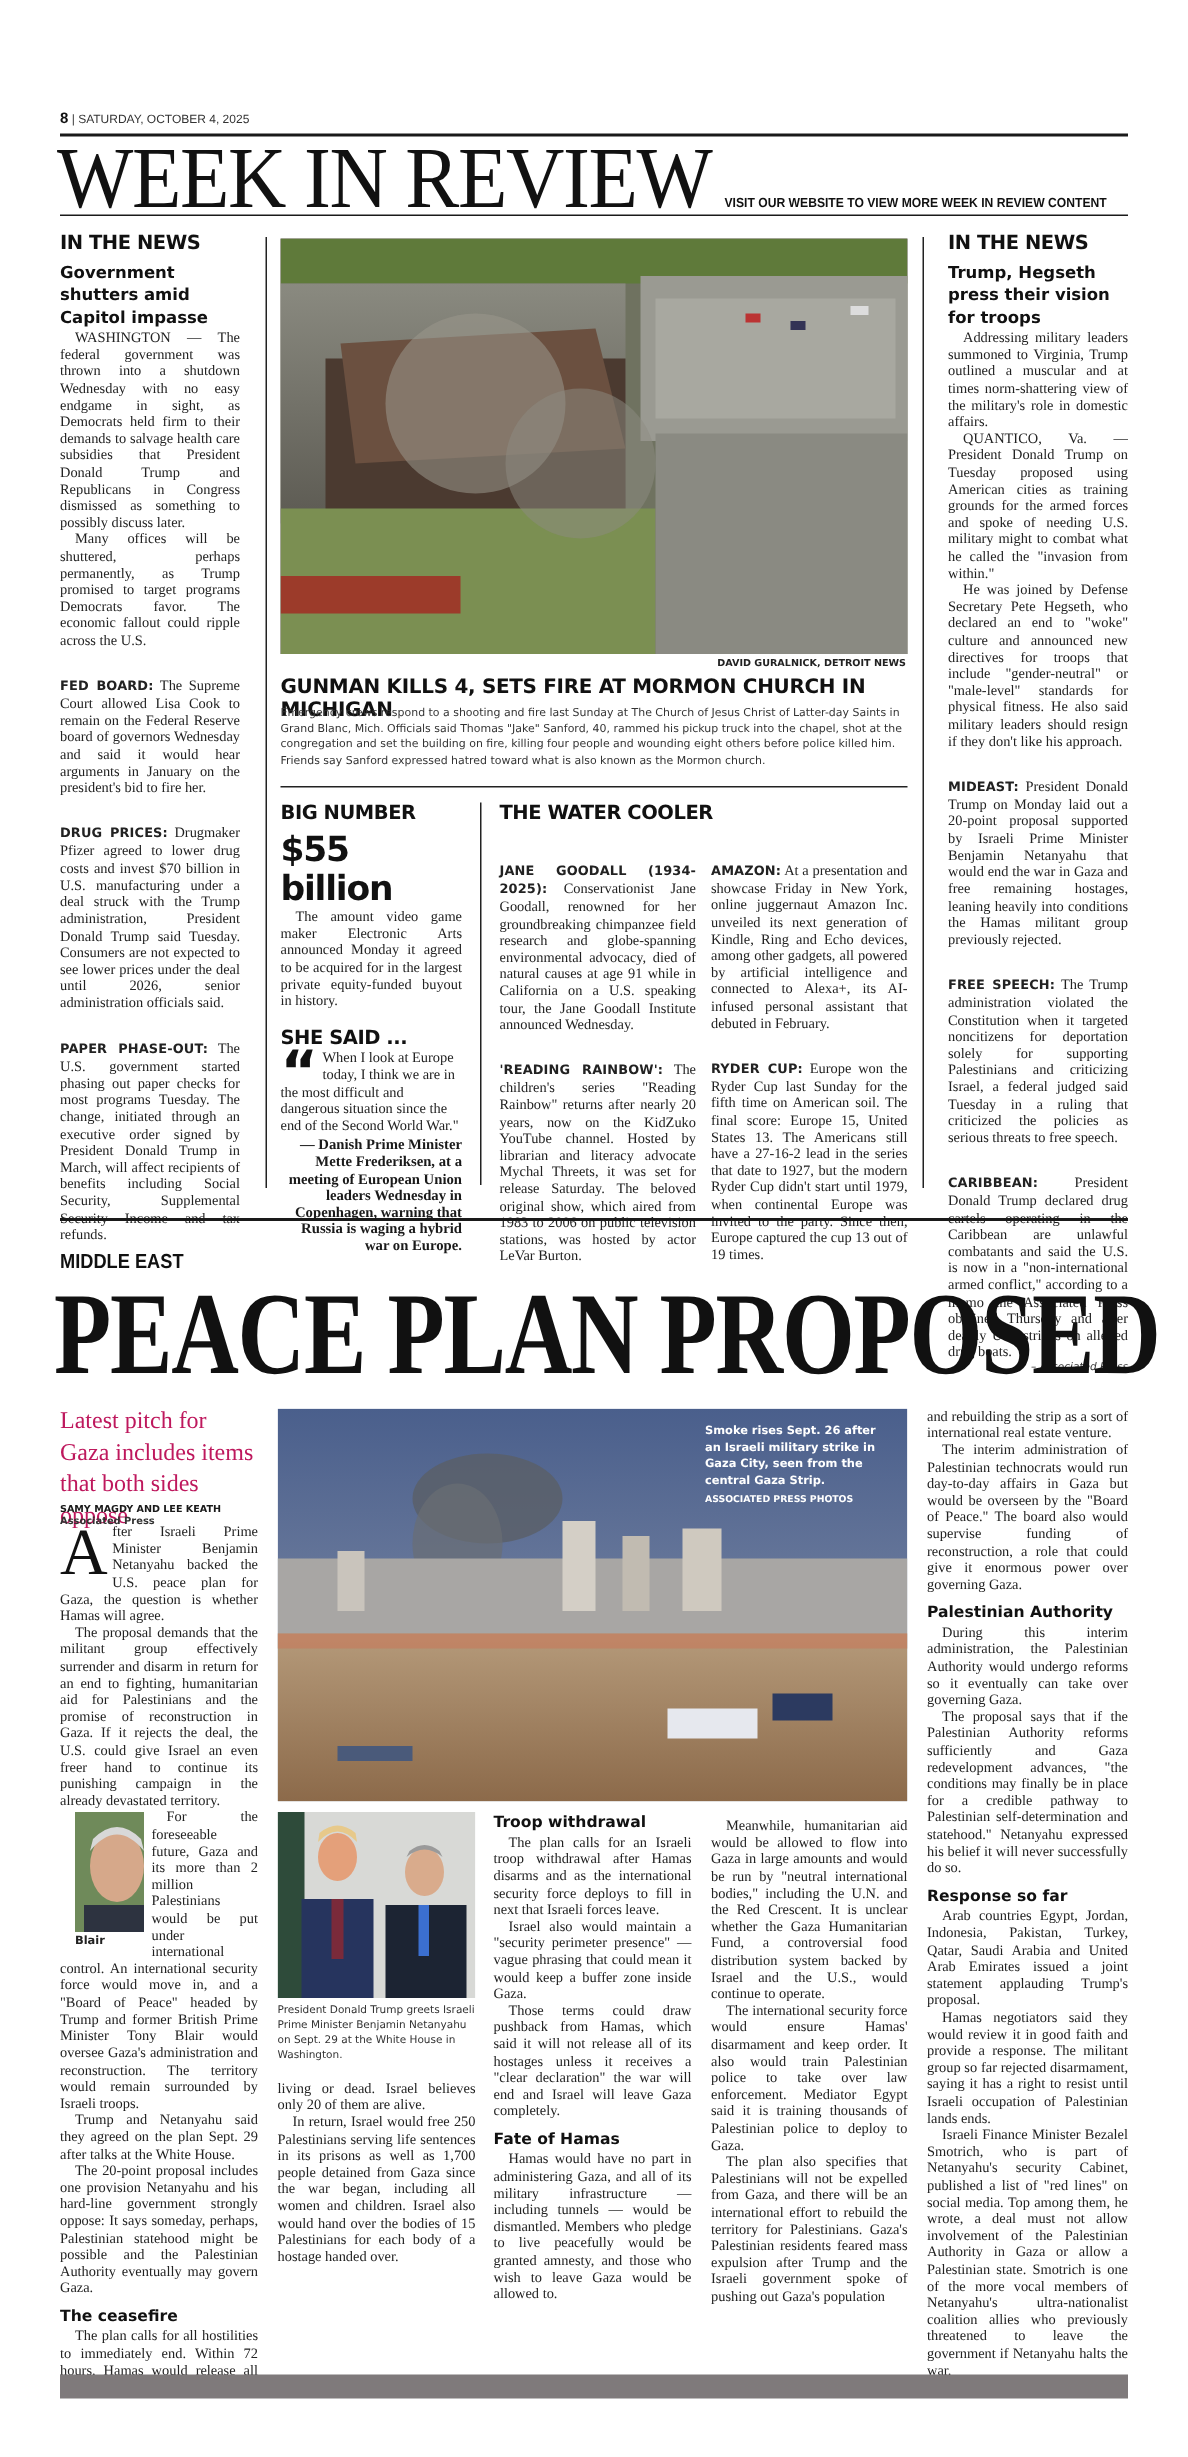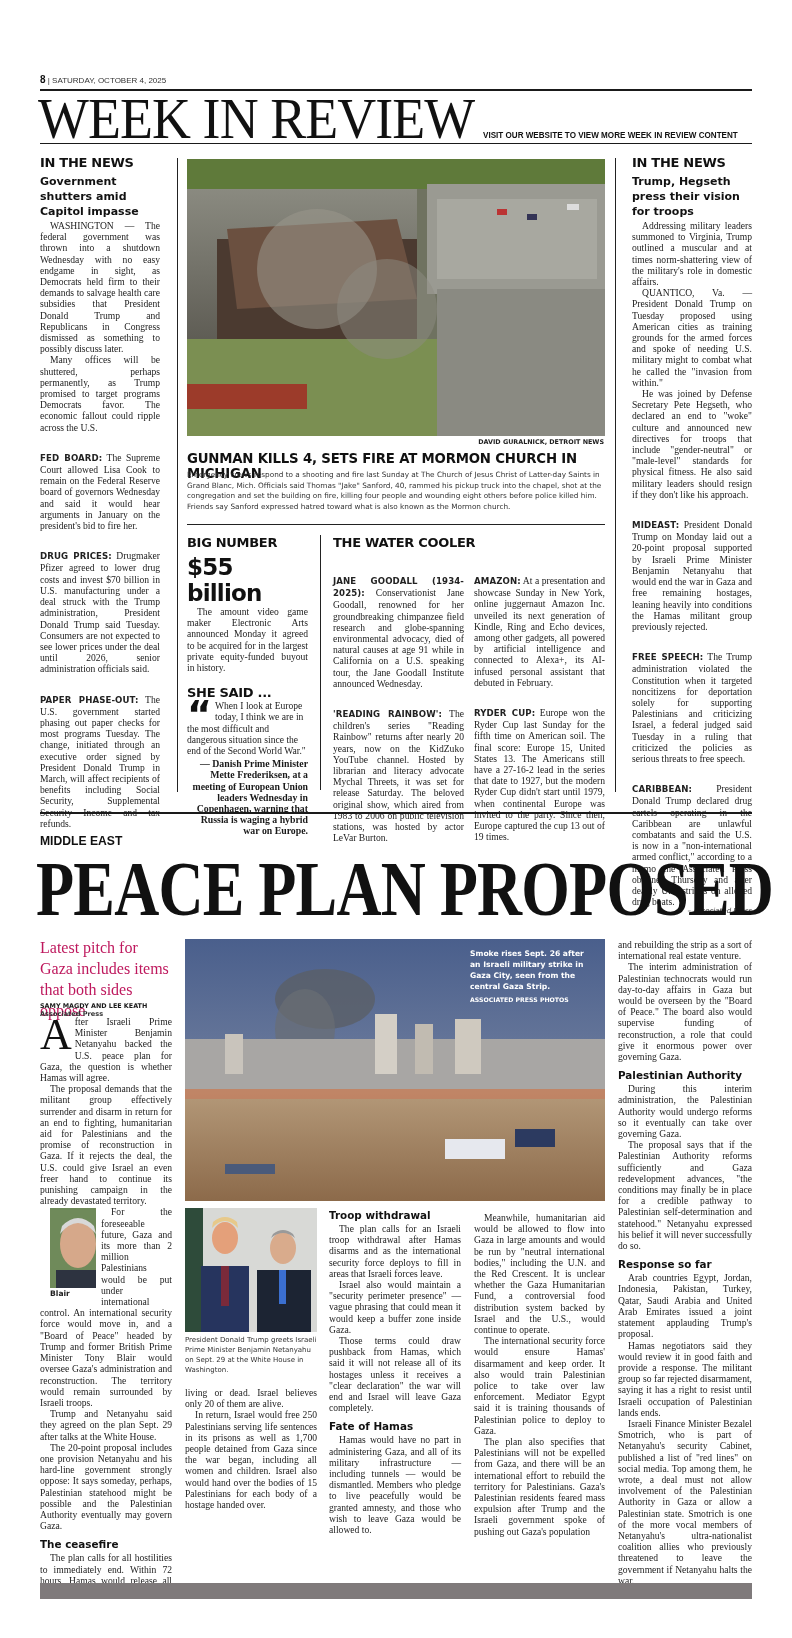--- a/index.html
+++ b/index.html
@@ -161,21 +161,21 @@
     <div class="body-text">
       <div class="item" style="margin-bottom:10px">
           <p><span class="lead">JANE GOODALL (1934-2025):</span><span> Conservationist Jane Goodall, renowned for her groundbreaking chimpanzee field research and globe-spanning environmental advocacy, died of natural causes at age 91 while in California on a U.S. speaking tour, the Jane Goodall Institute announced Wednesday.</span></p>
         </div>
       <div class="item">
           <p><span class="lead">'READING RAINBOW':</span><span> The children's series "Reading Rainbow" returns after nearly 20 years, now on the KidZuko YouTube channel. Hosted by librarian and literacy advocate Mychal Threets, it was set for release Saturday. The beloved original show, which aired from 1983 to 2006 on public television stations, was hosted by actor LeVar Burton.</span></p>
         </div>
     </div>
     <div class="body-text">
       <div class="item" style="margin-bottom:10px">
-          <p><span class="lead">AMAZON:</span><span> At a presentation and showcase Sunday in New York, online juggernaut Amazon Inc. unveiled its next generation of Kindle, Ring and Echo devices, among other gadgets, all powered by artificial intelligence and connected to Alexa+, its AI-infused personal assistant that debuted in February.</span></p>
+          <p><span class="lead">AMAZON:</span><span> At a presentation and showcase Friday in New York, online juggernaut Amazon Inc. unveiled its next generation of Kindle, Ring and Echo devices, among other gadgets, all powered by artificial intelligence and connected to Alexa+, its AI-infused personal assistant that debuted in February.</span></p>
         </div>
       <div class="item">
           <p><span class="lead">RYDER CUP:</span><span> Europe won the Ryder Cup last Sunday for the fifth time on American soil. The final score: Europe 15, United States 13. The Americans still have a 27-16-2 lead in the series that date to 1927, but the modern Ryder Cup didn't start until 1979, when continental Europe was invited to the party. Since then, Europe captured the cup 13 out of 19 times.</span></p>
         </div>
     </div>
   </div>
 </div>
 
 <div class="col" id="right-col">
   <div class="section-head">IN THE NEWS</div>
@@ -284,21 +284,21 @@
   <div id="trump-cap">President Donald Trump greets Israeli Prime Minister Benjamin Netanyahu on Sept. 29 at the White House in Washington.</div>
   <div class="body-text">
     <p style="text-indent:0">living or dead. Israel believes only 20 of them are alive.</p>
     <p>In return, Israel would free 250 Palestinians serving life sentences in its prisons as well as 1,700 people detained from Gaza since the war began, including all women and children. Israel also would hand over the bodies of 15 Palestinians for each body of a hostage handed over.</p>
   </div>
 </div>
 
 <div class="col" id="lower-col3">
   <div class="sub-head" style="margin-top:0">Troop withdrawal</div>
   <div class="body-text">
-    <p>The plan calls for an Israeli troop withdrawal after Hamas disarms and as the international security force deploys to fill in areas that Israeli forces leave.</p>
+    <p>The plan calls for an Israeli troop withdrawal after Hamas disarms and as the international security force deploys to fill in next that Israeli forces leave.</p>
     <p>Israel also would maintain a "security perimeter presence" — vague phrasing that could mean it would keep a buffer zone inside Gaza.</p>
     <p>Those terms could draw pushback from Hamas, which said it will not release all of its hostages unless it receives a "clear declaration" the war will end and Israel will leave Gaza completely.</p>
   </div>
   <div class="sub-head">Fate of Hamas</div>
   <div class="body-text">
     <p>Hamas would have no part in administering Gaza, and all of its military infrastructure — including tunnels — would be dismantled. Members who pledge to live peacefully would be granted amnesty, and those who wish to leave Gaza would be allowed to.</p>
   </div>
 </div>
 
 <div class="col" id="lower-col4">

